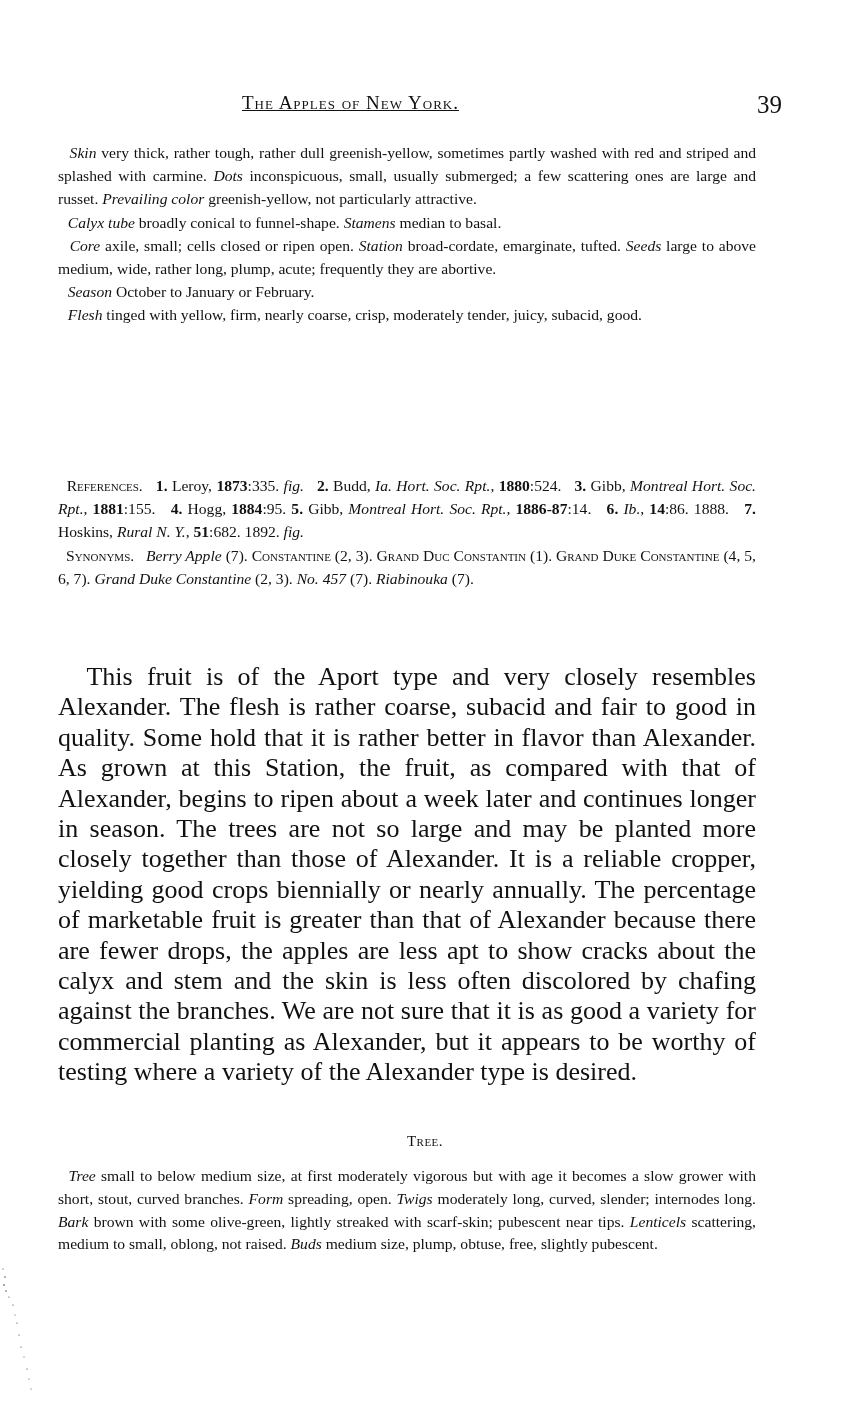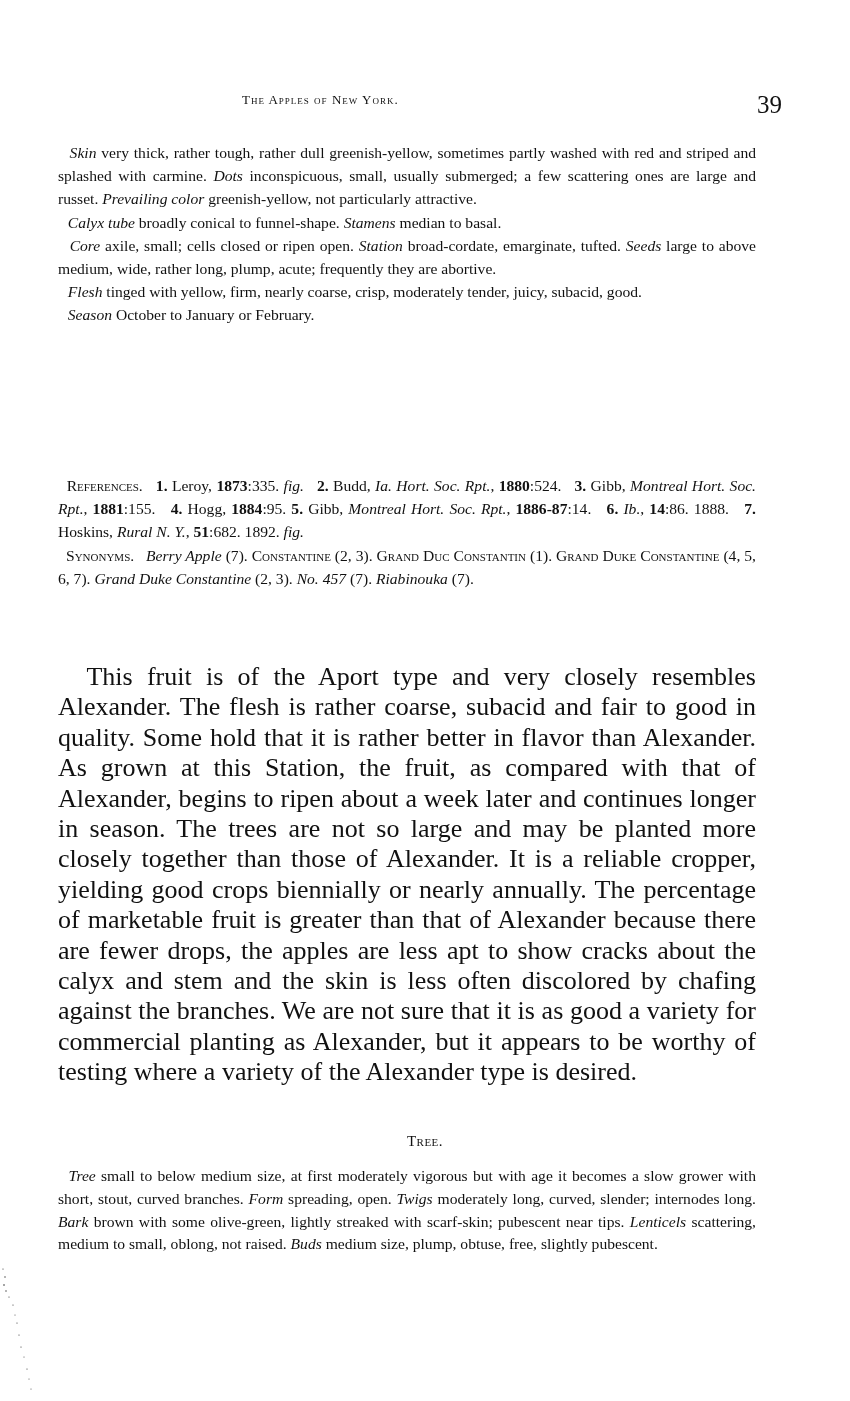--- a/index.html
+++ b/index.html
@@ -1,19 +1,19 @@
 <!DOCTYPE html>
 <html><head>
 <meta charset="utf-8">
 <style>
   html, body { margin: 0; padding: 0; background: #ffffff; }
   body { width: 850px; height: 1401px; position: relative; overflow: hidden; color: #111; font-family: "Liberation Serif", "DejaVu Serif", serif; }
   .page { position: absolute; left: 0; top: 0; width: 850px; height: 1401px; }
   .running-head { position: absolute; top: 92px; left: 0; width: 850px; height: 24px; }
-  .running-title { position: absolute; left: 242px; top: 0; font-size: 13px; letter-spacing: 1px; font-variant: small-caps; }
+  .running-title { position: absolute; left: 242px; top: 0; font-size: 19px; letter-spacing: 1px; font-variant: small-caps; text-decoration: underline; }
   .page-number { position: absolute; left: 757px; top: -1px; font-size: 25px; }
   .block { position: absolute; left: 58px; width: 698px; text-align: justify; }
   .small { font-size: 15.6px; line-height: 23.2px; }
   .small p { margin: 0; text-indent: 0; }
   .small p.ind { text-indent: 2px; }
   .large { font-size: 26px; line-height: 30.4px; }
   .large p { margin: 0; text-indent: 0; }
   .treebody { font-size: 15.6px; line-height: 22.8px; }
   .treebody p { margin: 0; }
   i { font-style: italic; }
@@ -31,22 +31,22 @@
 
   <div class="running-head">
     <span class="running-title">The Apples of New York.</span>
     <span class="page-number">39</span>
   </div>
 
   <div class="block small" style="top:141px;">
     <p class="ind">&nbsp;&nbsp;<i>Skin</i><span> very thick, rather tough, rather dull greenish-yellow, sometimes partly washed with red and striped and splashed with carmine. </span><i>Dots</i><span> inconspicuous, small, usually submerged; a few scattering ones are large and russet. </span><i>Prevailing color</i><span> greenish-yellow, not particularly attractive.</span></p>
     <p class="ind">&nbsp;&nbsp;<i>Calyx tube</i><span> broadly conical to funnel-shape. </span><i>Stamens</i><span> median to basal.</span></p>
     <p class="ind">&nbsp;&nbsp;<i>Core</i><span> axile, small; cells closed or ripen open. </span><i>Station</i><span> broad-cordate, emarginate, tufted. </span><i>Seeds</i><span> large to above medium, wide, rather long, plump, acute; frequently they are abortive.</span></p>
+    <p class="ind">&nbsp;&nbsp;<i>Season</i><span> October to January or February.</span></p>
     <p class="ind">&nbsp;&nbsp;<i>Flesh</i><span> tinged with yellow, firm, nearly coarse, crisp, moderately tender, juicy, subacid, good.</span></p>
-    <p class="ind">&nbsp;&nbsp;<i>Season</i><span> October to January or February.</span></p>
   </div>
 
 
   <div class="block small" style="top:474px;">
     <p>&nbsp;&nbsp;<span class="sc">References.</span>&nbsp;&nbsp;
       <span><b>1.</b><span> Leroy, </span><b>1873</b><span>:335. </span><i>fig.</i></span>&nbsp;&nbsp;
       <span><b>2.</b><span> Budd, </span><i>Ia. Hort. Soc. Rpt.</i><span>, </span><b>1880</b><span>:524.</span></span>&nbsp;&nbsp;
       <span><b>3.</b><span> Gibb, </span><i>Montreal Hort. Soc. Rpt.</i><span>, </span><b>1881</b><span>:155.</span></span>&nbsp;&nbsp;
       <span><b>4.</b><span> Hogg, </span><b>1884</b><span>:95.</span></span>
       <span><b>5.</b><span> Gibb, </span><i>Montreal Hort. Soc. Rpt.</i><span>, </span><b>1886-87</b><span>:14.</span></span>&nbsp;&nbsp;

